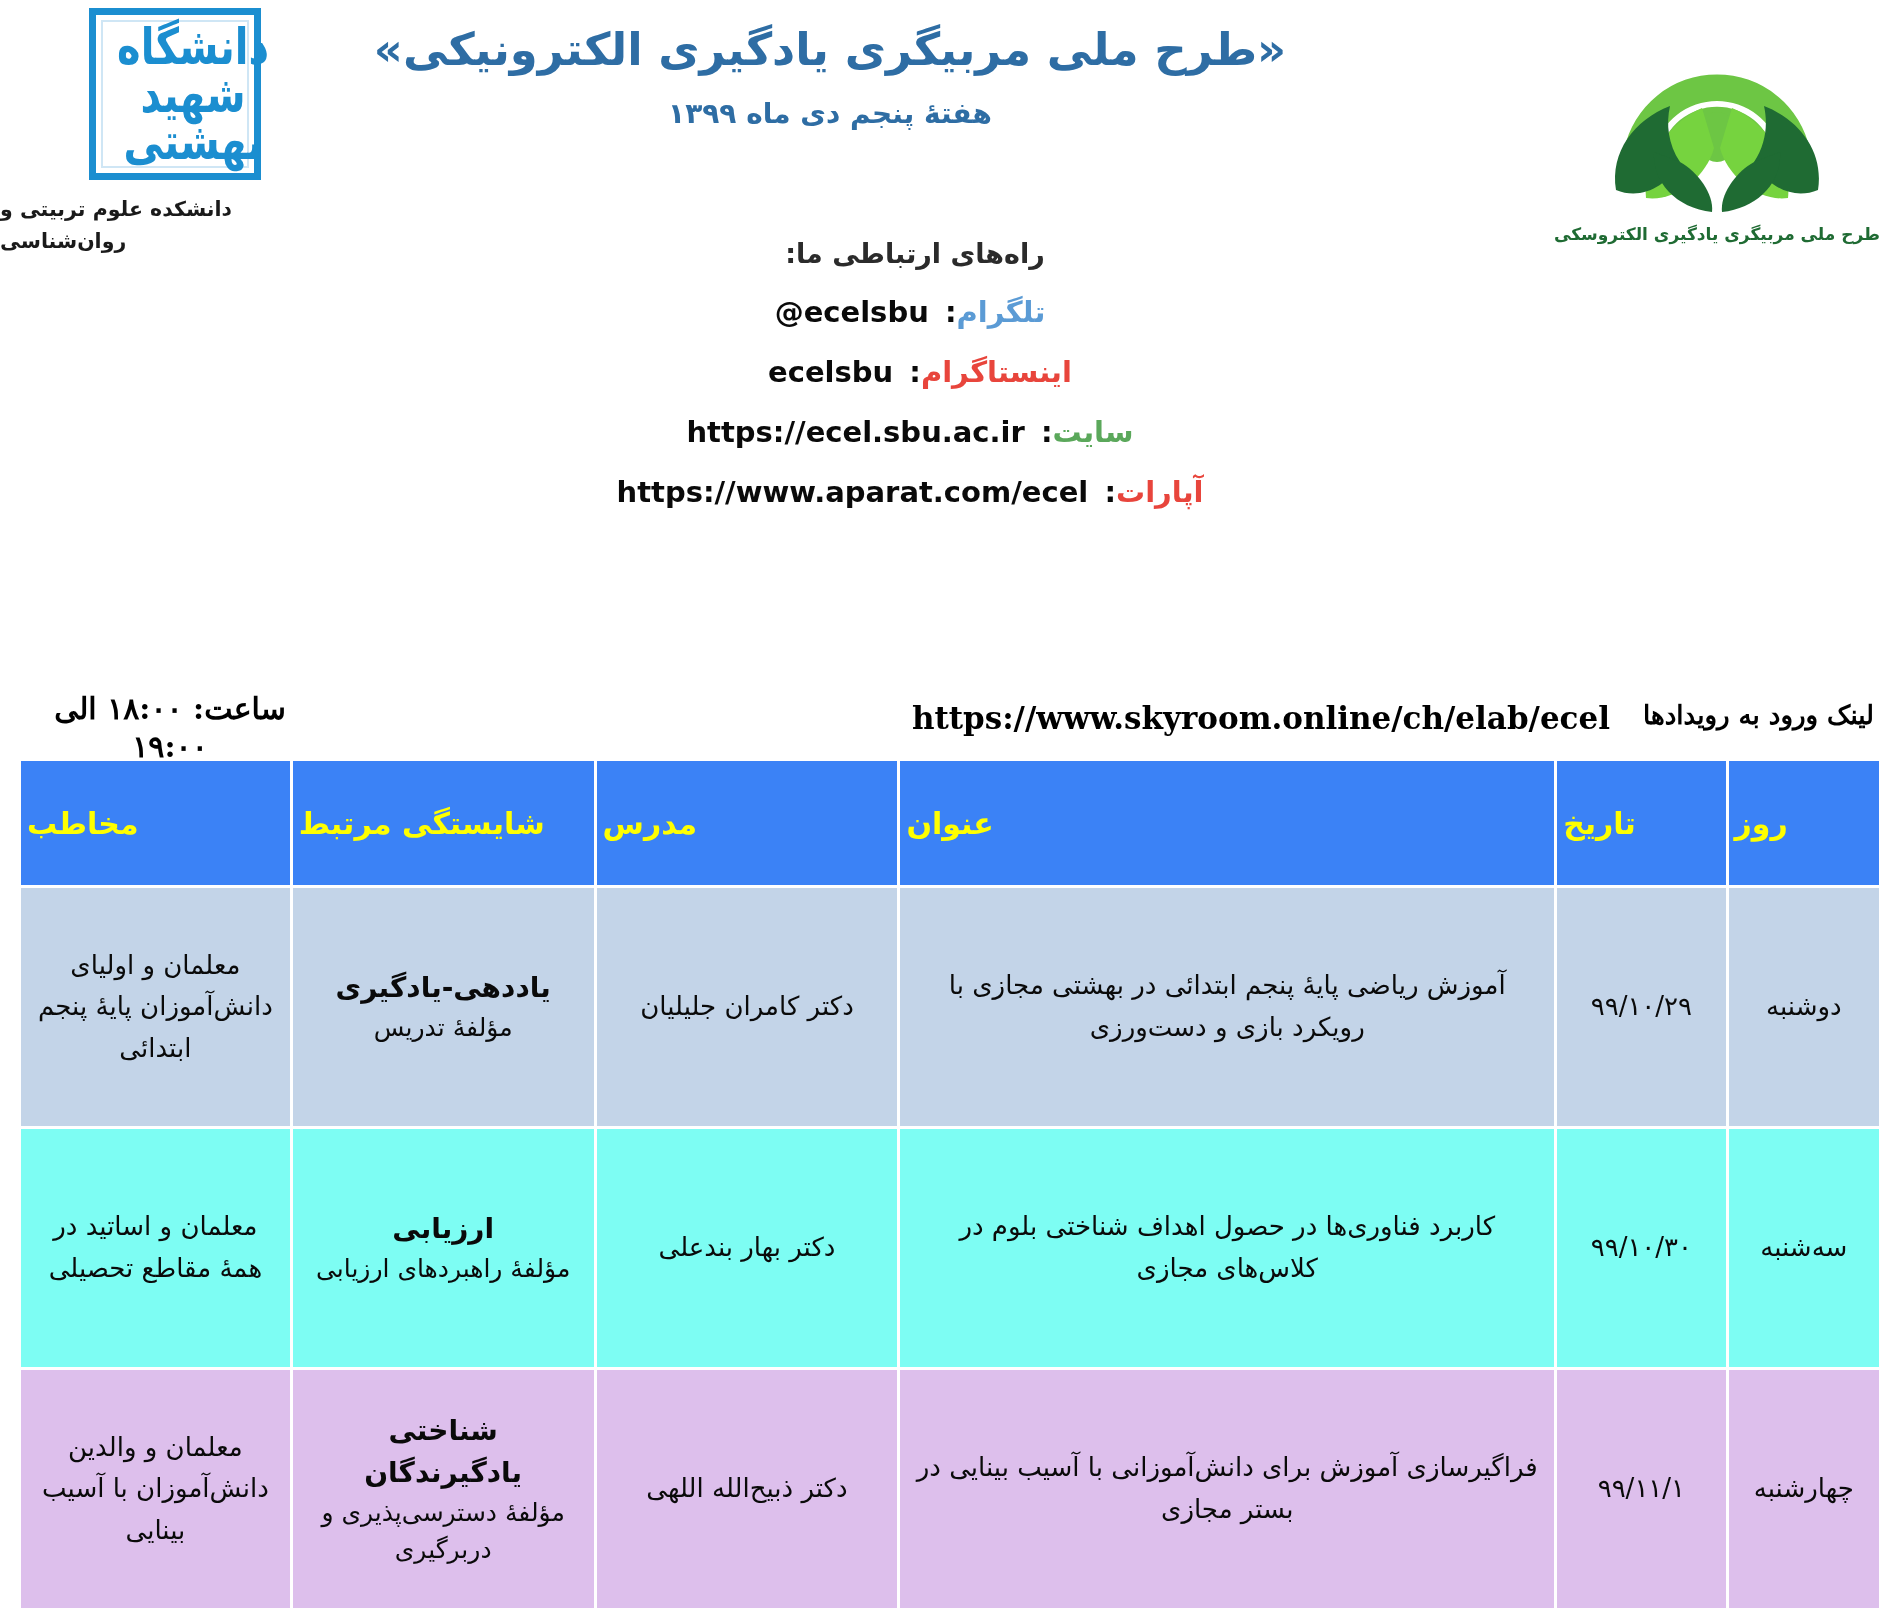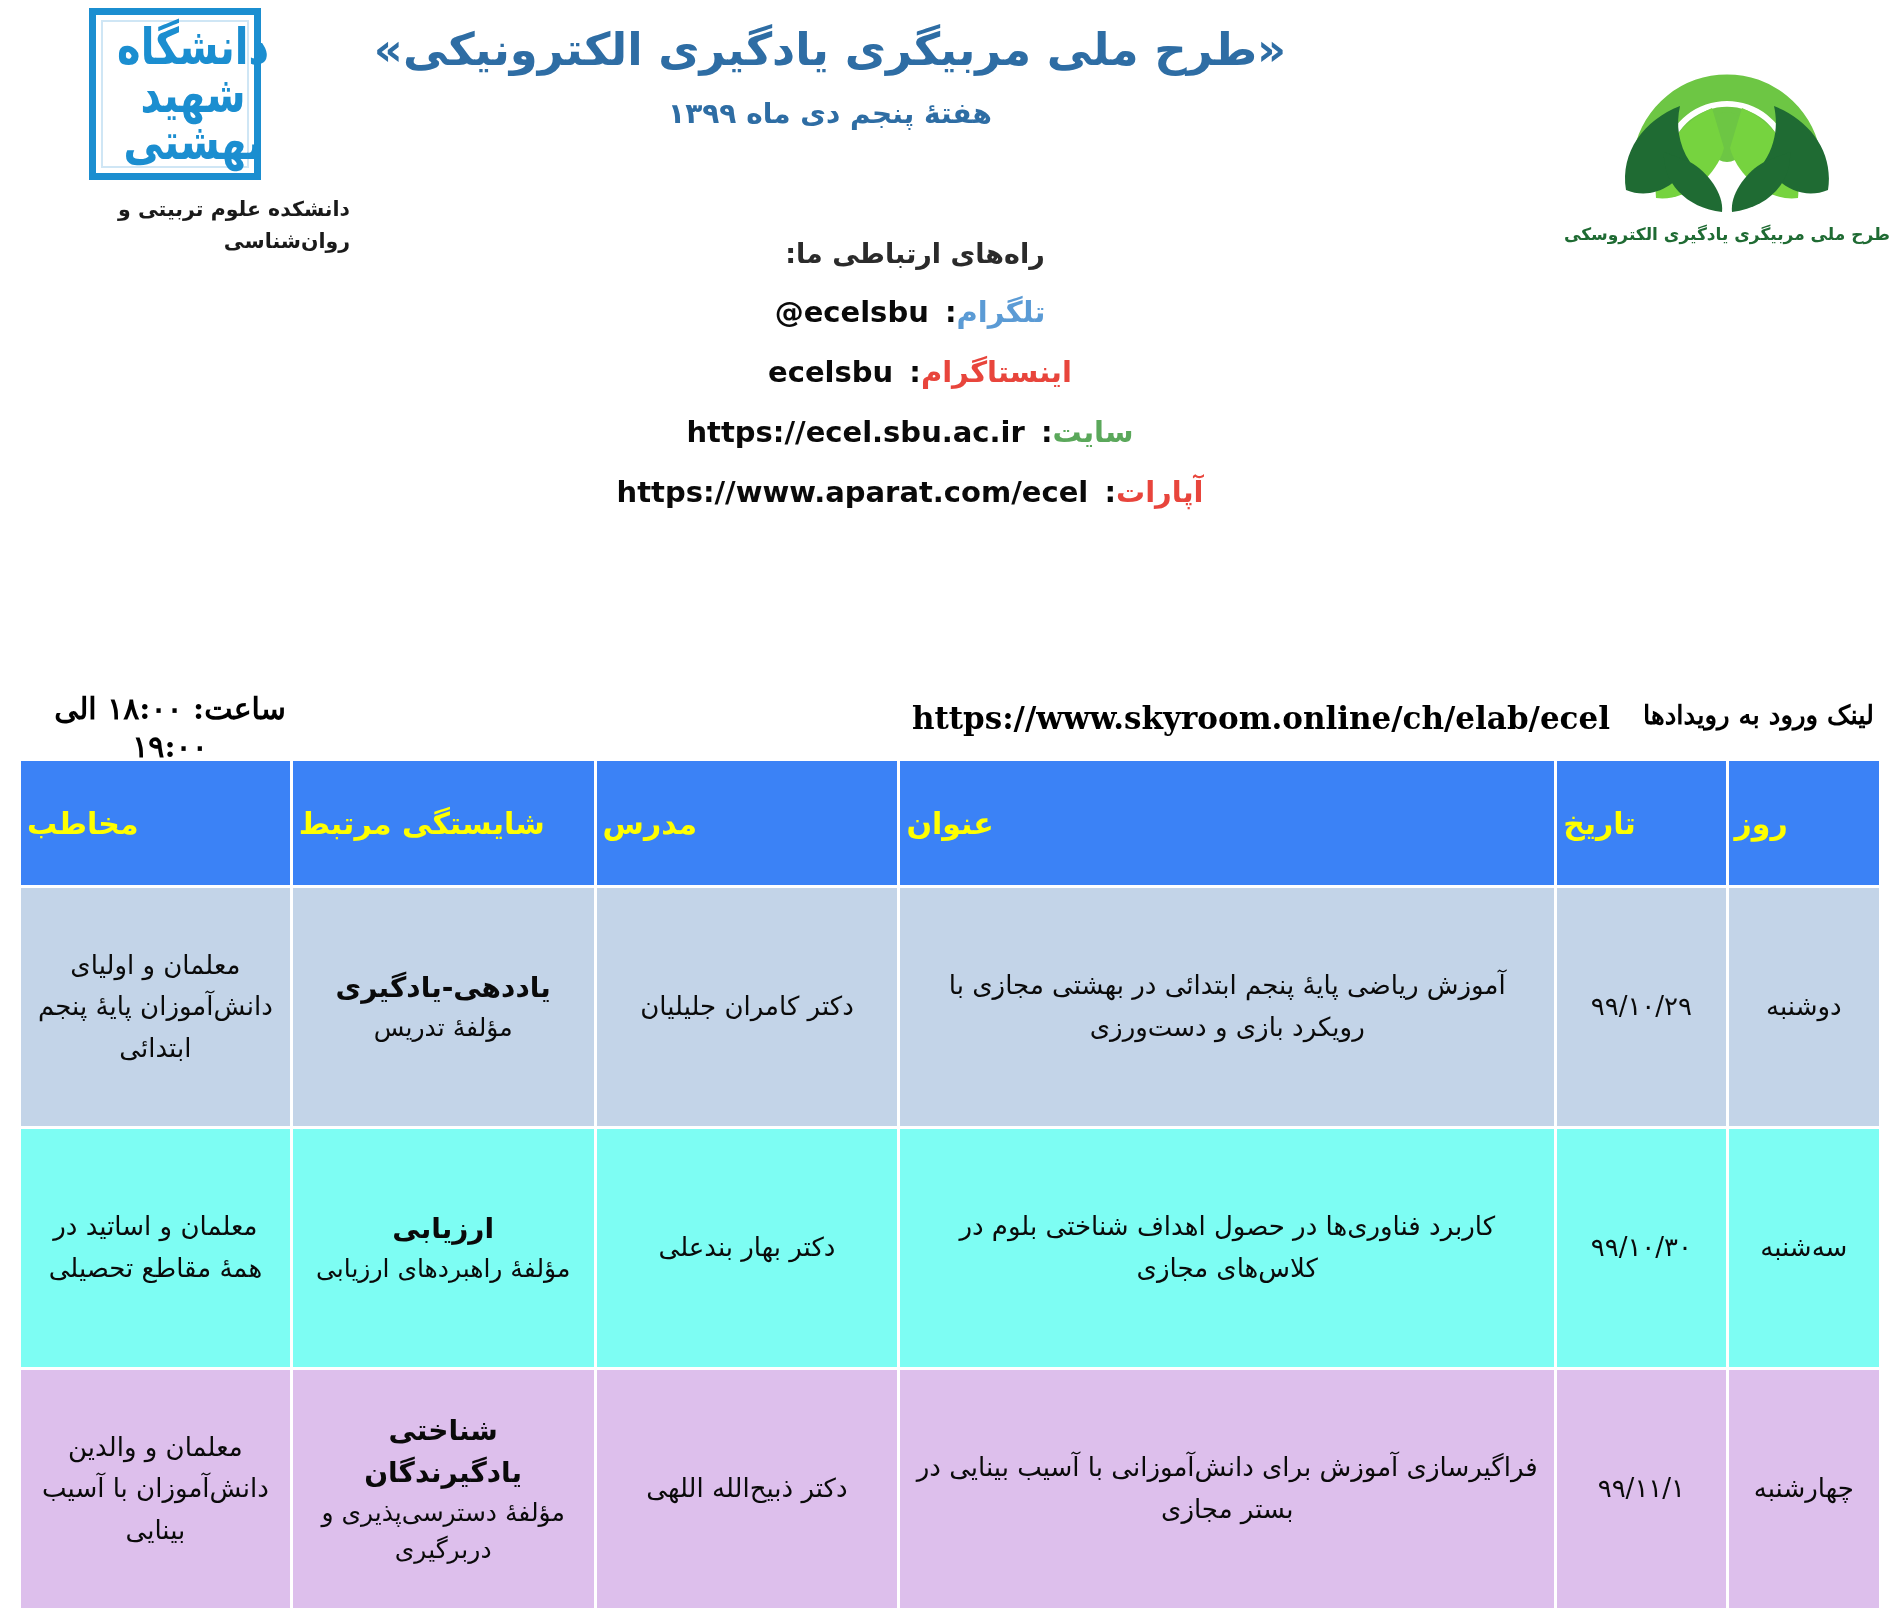--- a/index.html
+++ b/index.html
@@ -52,21 +52,21 @@
     letter-spacing:-2px;
     transform:scaleY(1.25);
   }
   .sbu-caption{
     margin-top:14px;
     font-size:20.5px;
     font-weight:bold;
     color:#1a1a1a;
     line-height:1.55;
     direction:rtl;
-    text-align:right;
+    text-align:left;
   }
 
   
   .title-block{
     position:absolute;
     left:360px;top:20px;
     width:940px;
     text-align:center;
   }
   .main-title{
@@ -79,21 +79,21 @@
   .sub-title{
     margin-top:16px;
     font-size:28px;
     font-weight:bold;
     color:#2e6da4;
   }
 
   
   .ecel-block{
     position:absolute;
-    right:8px;top:12px;
+    right:18px;top:12px;
     width:330px;
     text-align:center;
   }
   .ecel-logo{
     width:246px;height:206px;
     margin:0 auto;
     position:relative;
   }
   .ecel-caption{
     margin-top:6px;

